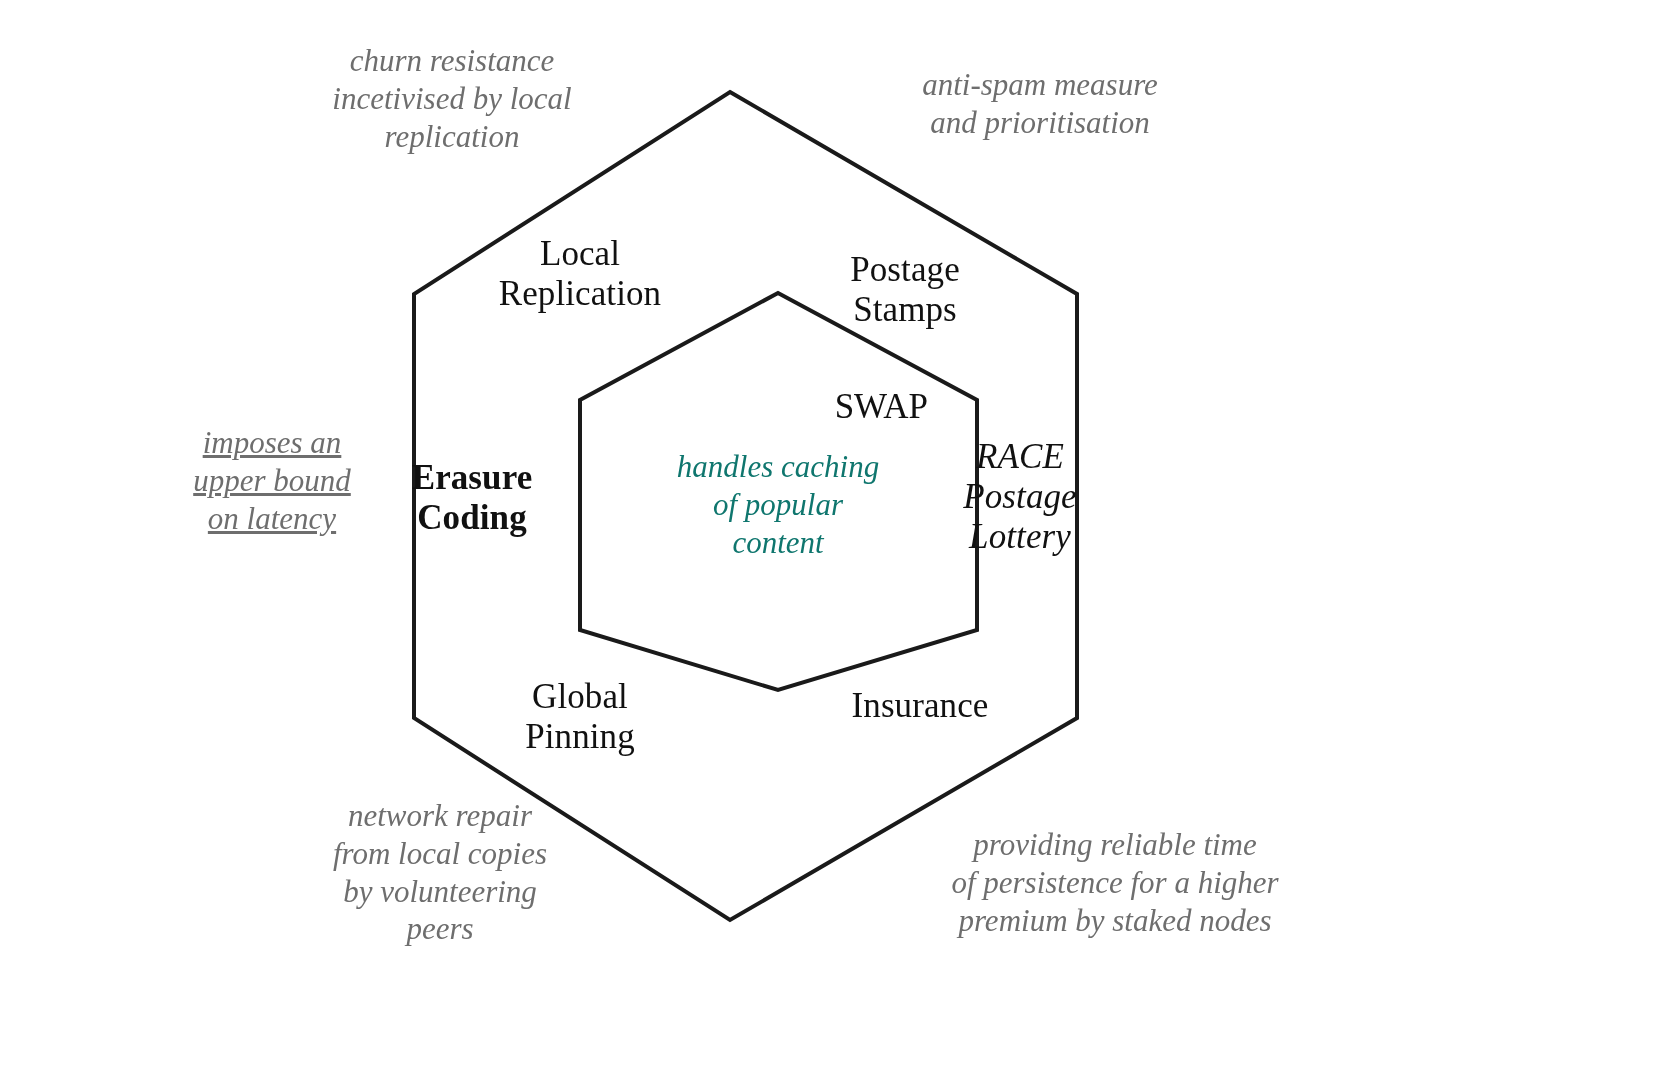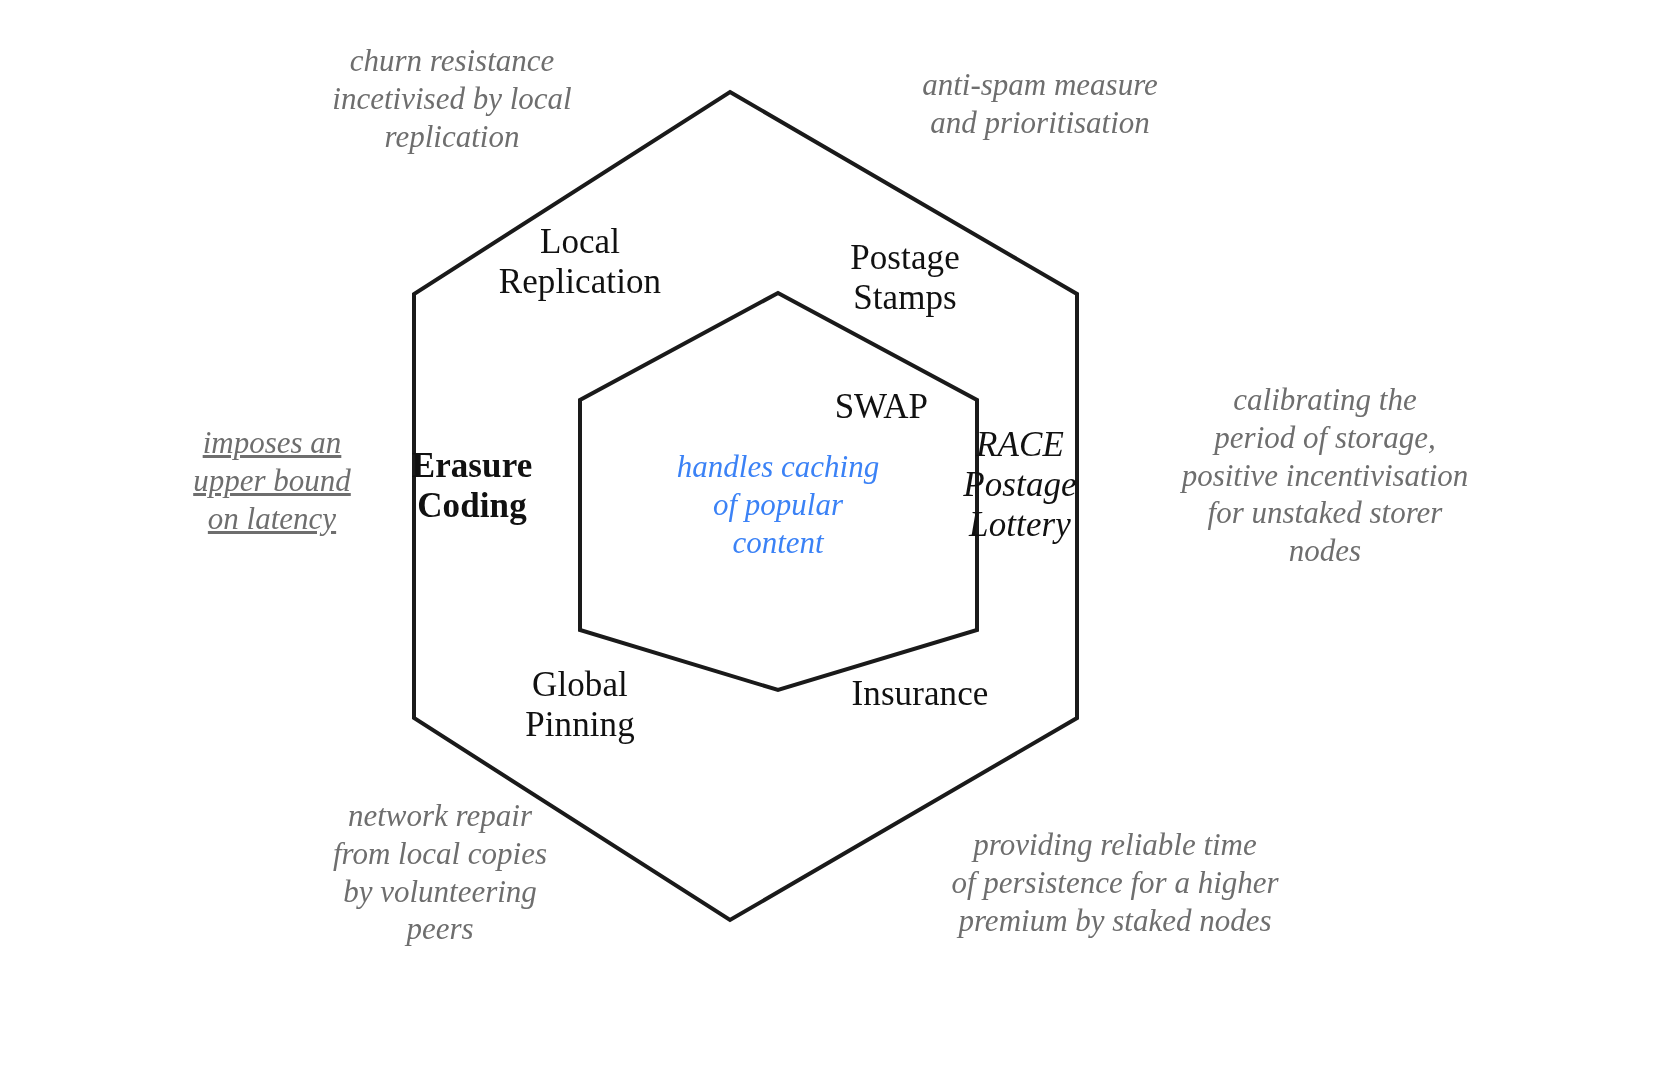--- a/index.html
+++ b/index.html
@@ -28,34 +28,35 @@
     text-align: center;
     line-height: 1.14;
     white-space: pre-line;
   }
   
   .node-label {
     color: #111111;
     font-size: 35px;
     font-weight: 400;
     letter-spacing: 0.1px;
+    margin-top: 12px;
   }
   
   .annotation {
     color: #6e6e6e;
     font-style: italic;
     font-size: 31px;
     line-height: 1.22;
   }
   .core-title {
     color: #111111;
     font-size: 35px;
   }
   .core-desc {
-    color: #3b82f6;
+    color: #0f766e;
     font-style: italic;
     font-size: 31px;
     line-height: 1.22;
     text-align: center;
   }
 
   
   #label-local-replication { left: 430px; top: 222px; width: 300px; }
   #label-postage-stamps    { left: 760px; top: 238px; width: 290px; }
   #label-erasure-coding    { left: 352px; top: 446px; width: 240px; font-weight: bold; }
@@ -113,25 +114,20 @@
 incetivised by local
 replication</div>
 
   <div class="txt annotation" id="ann-antispam">anti-spam measure
 and prioritisation</div>
 
   <div class="txt annotation" id="ann-latency">imposes an
 upper bound
 on latency</div>
 
-  <div class="txt annotation" id="ann-calibrating">calibrating the
-period of storage,
-positive incentivisation
-for unstaked storer
-nodes</div>
 
   <div class="txt annotation" id="ann-repair">network repair
 from local copies
 by volunteering
 peers</div>
 
   <div class="txt annotation" id="ann-persistence">providing reliable time
 of persistence for a higher
 premium by staked nodes</div>
 

